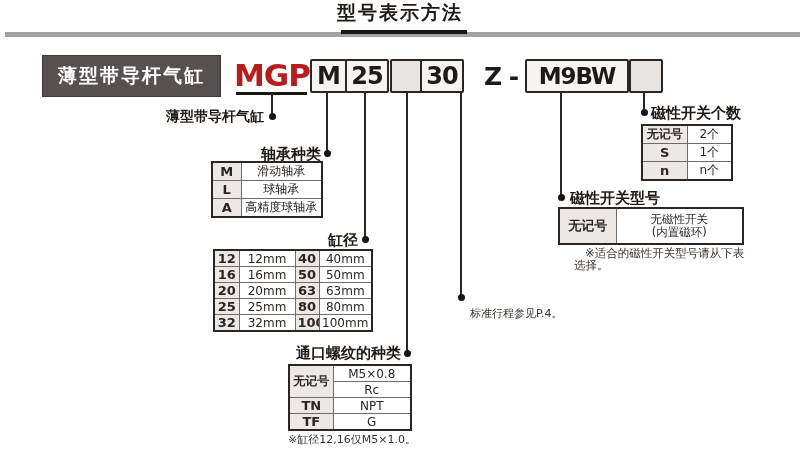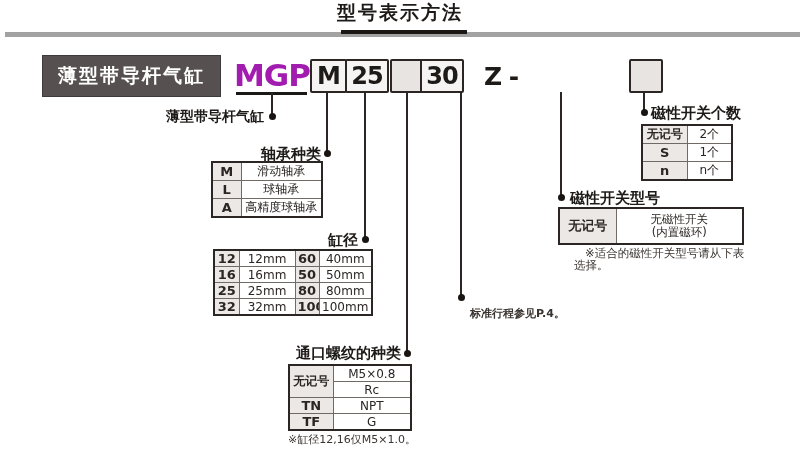--- a/index.html
+++ b/index.html
@@ -11,21 +11,21 @@
   .page-title{left:0;top:6;width:800px;text-align:center;font-size:19px;font-weight:bold;letter-spacing:2px;color:#1e1a18;}
   .title-underline{left:341px;top:30px;width:126px;height:4px;background:#1a1715;z-index:3;}
   .gray-rule{left:5px;top:32px;width:795px;height:5px;background:#a2a2a2;z-index:2;}
 
   
   .badge{left:42px;top:55px;width:177px;height:40px;background:#565051;border:1px solid #3e3a3b;
          color:#fff;font-size:19px;font-weight:bold;letter-spacing:2px;
          display:flex;align-items:center;justify-content:center;}
 
   
-  .model-prefix{left:234px;top:57px;font-size:31px;font-weight:bold;letter-spacing:-1px;color:#a21caf;}
+  .model-prefix{left:234px;top:57px;font-size:31px;font-weight:bold;letter-spacing:-1px;color:#b91c1c;}
   .prefix-underline{left:236px;top:92px;width:71px;height:3px;background:#1a1715;}
   .mbox{top:59px;height:30px;border:2px solid #2b2624;background:#f6f4f2;border-radius:2px;
         display:flex;align-items:center;justify-content:center;
         font-weight:bold;font-size:24px;letter-spacing:-1px;color:#1e1a18;}
   .mbox.empty{background:#e7e4e1;}
   .mglyph{top:59px;height:34px;display:flex;align-items:center;justify-content:center;
           font-weight:bold;font-size:25px;color:#1e1a18;}
 
   
   .leader{width:2px;background:#2b2624;}
@@ -56,20 +56,21 @@
 
   <div class="abs model-prefix">MGP</div>
   <div class="abs prefix-underline"></div>
   <div class="abs mbox" style="left:310px;width:33px;">M</div>
   <div class="abs mbox" style="left:345px;width:40px;">25</div>
   <div class="abs mbox empty" style="left:390px;width:33px;"></div>
   <div class="abs mglyph" style="left:421px;width:16px;">-</div>
   <div class="abs mbox" style="left:420px;width:40px;">30</div>
   <div class="abs mglyph" style="left:482px;width:22px;">Z</div>
   <div class="abs mglyph" style="left:506px;width:16px;">-</div>
+  <div class="abs mbox" style="left:525px;width:100px;font-size:23px;">M9BW</div>
   <div class="abs mbox empty" style="left:629px;width:30px;"></div>
 
   <div class="abs leader" style="left:271px;top:92px;height:22px;"></div>
   <div class="abs dot" style="left:269px;top:113px;"></div>
 
   <div class="abs leader" style="left:326px;top:92px;height:61px;"></div>
   <div class="abs dot" style="left:324px;top:150px;"></div>
 
   <div class="abs leader" style="left:364px;top:92px;height:147px;"></div>
   <div class="abs dot" style="left:362px;top:236px;"></div>
@@ -83,21 +84,21 @@
   <div class="abs leader" style="left:560px;top:92px;height:105px;"></div>
   <div class="abs dot" style="left:558px;top:194px;"></div>
 
   <div class="abs leader" style="left:643px;top:92px;height:20px;"></div>
   <div class="abs dot" style="left:641px;top:109px;"></div>
 
   <div class="abs callout" style="right:536px;top:108px;font-size:14px;">薄型带导杆气缸</div>
   <div class="abs callout" style="right:479px;top:145px;font-size:15px;">轴承种类</div>
   <div class="abs callout" style="right:442px;top:231px;font-size:15px;">缸径</div>
   <div class="abs callout" style="right:399px;top:344px;font-size:15px;">通口螺纹的种类</div>
-  <div class="abs note" style="left:470px;top:306px;font-weight:bold;">标准行程参见P.4。</div>
+  <div class="abs note" style="left:470px;top:306px;">标准行程参见P.4。</div>
   <div class="abs callout" style="left:651px;top:104px;font-size:15px;">磁性开关个数</div>
   <div class="abs callout" style="left:570px;top:189px;font-size:15px;">磁性开关型号</div>
 
   <table class="dt abs" style="left:211px;top:161px;width:110px;">
     <colgroup>
         <col style="width:29px;">
         <col style="width:81px;">
       </colgroup>
     <tbody>
         <tr>
@@ -119,28 +120,34 @@
     <colgroup>
         <col style="width:25px;">
         <col style="width:56px;">
         <col style="width:24px;">
         <col style="width:53px;">
       </colgroup>
     <tbody>
         <tr>
       <td class="code">12</td>
       <td class="val">12mm</td>
-      <td class="code">60</td>
+      <td class="code">40</td>
       <td class="val">40mm</td>
     </tr>
     <tr>
       <td class="code">16</td>
       <td class="val">16mm</td>
       <td class="code">50</td>
       <td class="val">50mm</td>
+    </tr>
+    <tr>
+      <td class="code">20</td>
+      <td class="val">20mm</td>
+      <td class="code">63</td>
+      <td class="val">63mm</td>
     </tr>
     <tr>
       <td class="code">25</td>
       <td class="val">25mm</td>
       <td class="code">80</td>
       <td class="val">80mm</td>
     </tr>
     <tr>
       <td class="code">32</td>
       <td class="val">32mm</td>

